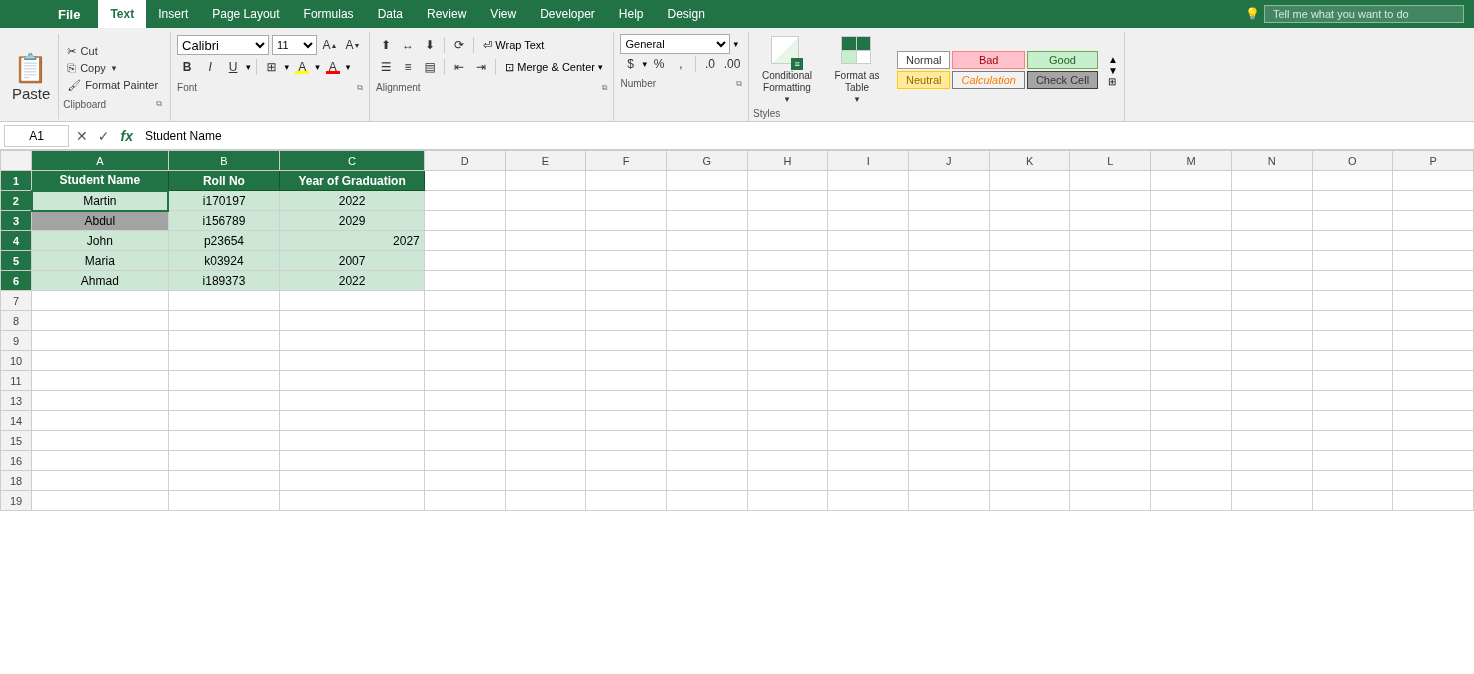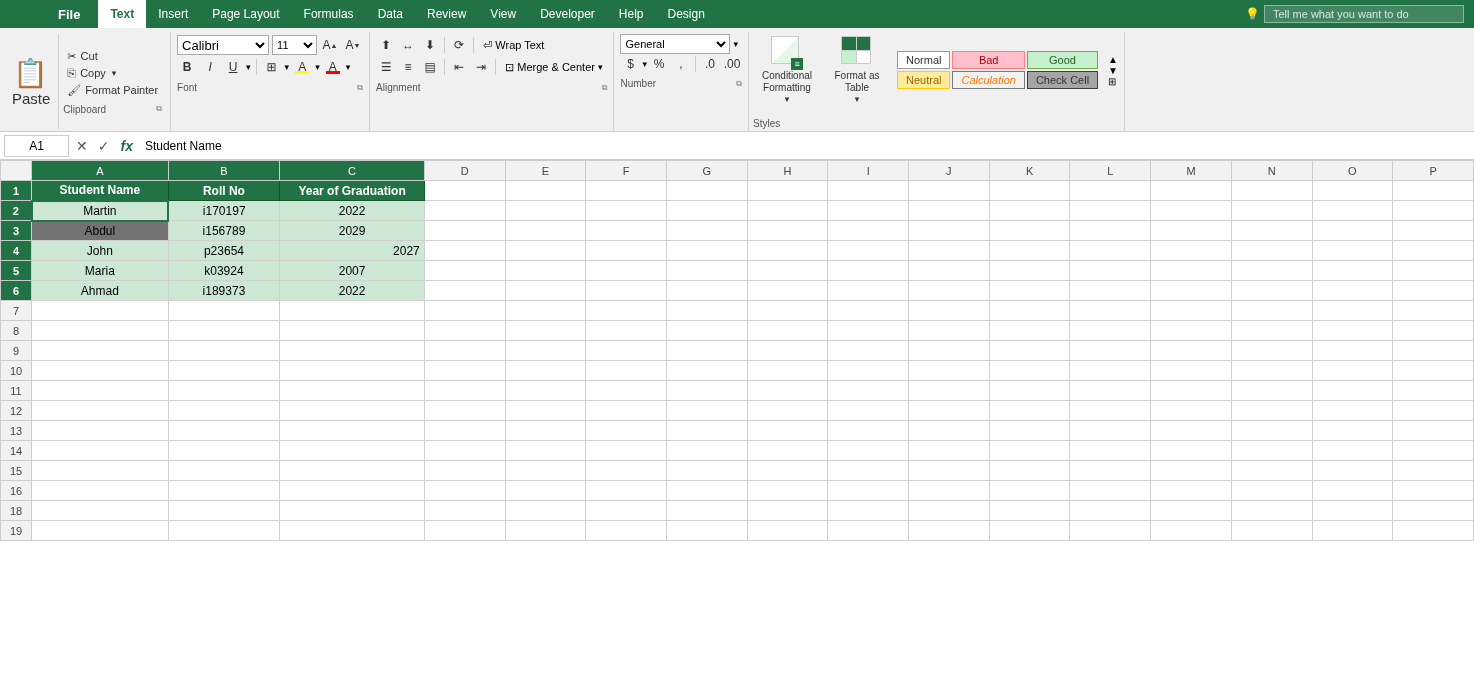--- a/index.html
+++ b/index.html
@@ -514,21 +514,21 @@
             <div class="style-cell style-calc">Calculation</div>
             <div class="style-cell style-check">Check Cell</div>
           </div>
 
           <div style="display:flex;flex-direction:column;justify-content:center;padding:0 2px;">
             <span style="font-size:10px;cursor:pointer;">▲</span>
             <span style="font-size:10px;cursor:pointer;">▼</span>
             <span style="font-size:10px;cursor:pointer;">⊞</span>
           </div>
         </div>
-        <div class="group-bottom-row" style="margin-top:12px;">
+        <div class="group-bottom-row" style="margin-top:2px;">
           <span style="font-size:10px;color:#555;">Styles</span>
         </div>
       </div>
     </div>
   </div>
 </div>
 
 <div class="formula-bar">
   <input type="text" class="cell-ref" value="A1" style="">
   <div class="formula-icons">
@@ -615,21 +615,21 @@
           <td class="cell"></td>
           <td class="cell"></td>
           <td class="cell"></td>
           <td class="cell"></td>
           <td class="cell"></td>
           <td class="cell"></td>
           <td class="cell"></td>
         </tr>
         <tr>
           <td class="row-header" style="background: rgb(33, 115, 70); color: white; font-weight: bold;">3</td>
-          <td class="cell" style="background: #737373; text-align: center;">Abdul</td>
+          <td class="cell" style="background: #a3a3a3; text-align: center;">Abdul</td>
           <td class="cell" style="background: rgb(204, 232, 212); text-align: center;">i156789</td>
           <td class="cell" style="background: rgb(204, 232, 212); text-align: center;">2029</td>
           <td class="cell"></td>
           <td class="cell"></td>
           <td class="cell"></td>
           <td class="cell"></td>
           <td class="cell"></td>
           <td class="cell"></td>
           <td class="cell"></td>
           <td class="cell"></td>
@@ -785,39 +785,20 @@
           <td class="cell"></td>
           <td class="cell"></td>
           <td class="cell"></td>
           <td class="cell"></td>
           <td class="cell"></td>
           <td class="cell"></td>
           <td class="cell"></td>
           <td class="cell"></td>
         </tr>
         <tr>
-          <td class="row-header">12</td>
-          <td class="cell"></td>
-          <td class="cell"></td>
-          <td class="cell"></td>
-          <td class="cell"></td>
-          <td class="cell"></td>
-          <td class="cell"></td>
-          <td class="cell"></td>
-          <td class="cell"></td>
-          <td class="cell"></td>
-          <td class="cell"></td>
-          <td class="cell"></td>
-          <td class="cell"></td>
-          <td class="cell"></td>
-          <td class="cell"></td>
-          <td class="cell"></td>
-          <td class="cell"></td>
-        </tr>
-        <tr>
           <td class="row-header">13</td>
           <td class="cell"></td>
           <td class="cell"></td>
           <td class="cell"></td>
           <td class="cell"></td>
           <td class="cell"></td>
           <td class="cell"></td>
           <td class="cell"></td>
           <td class="cell"></td>
           <td class="cell"></td>

